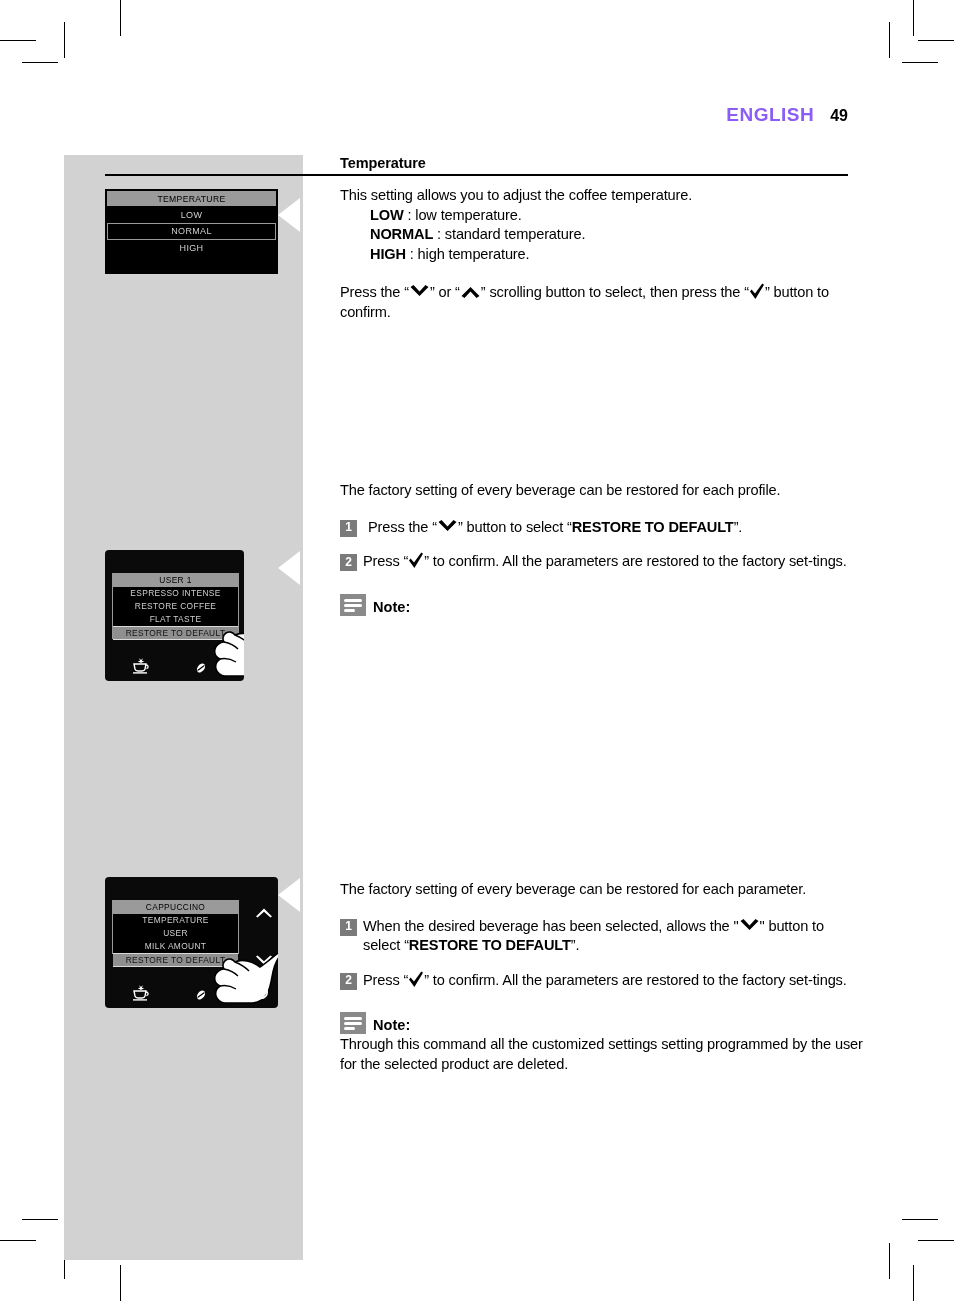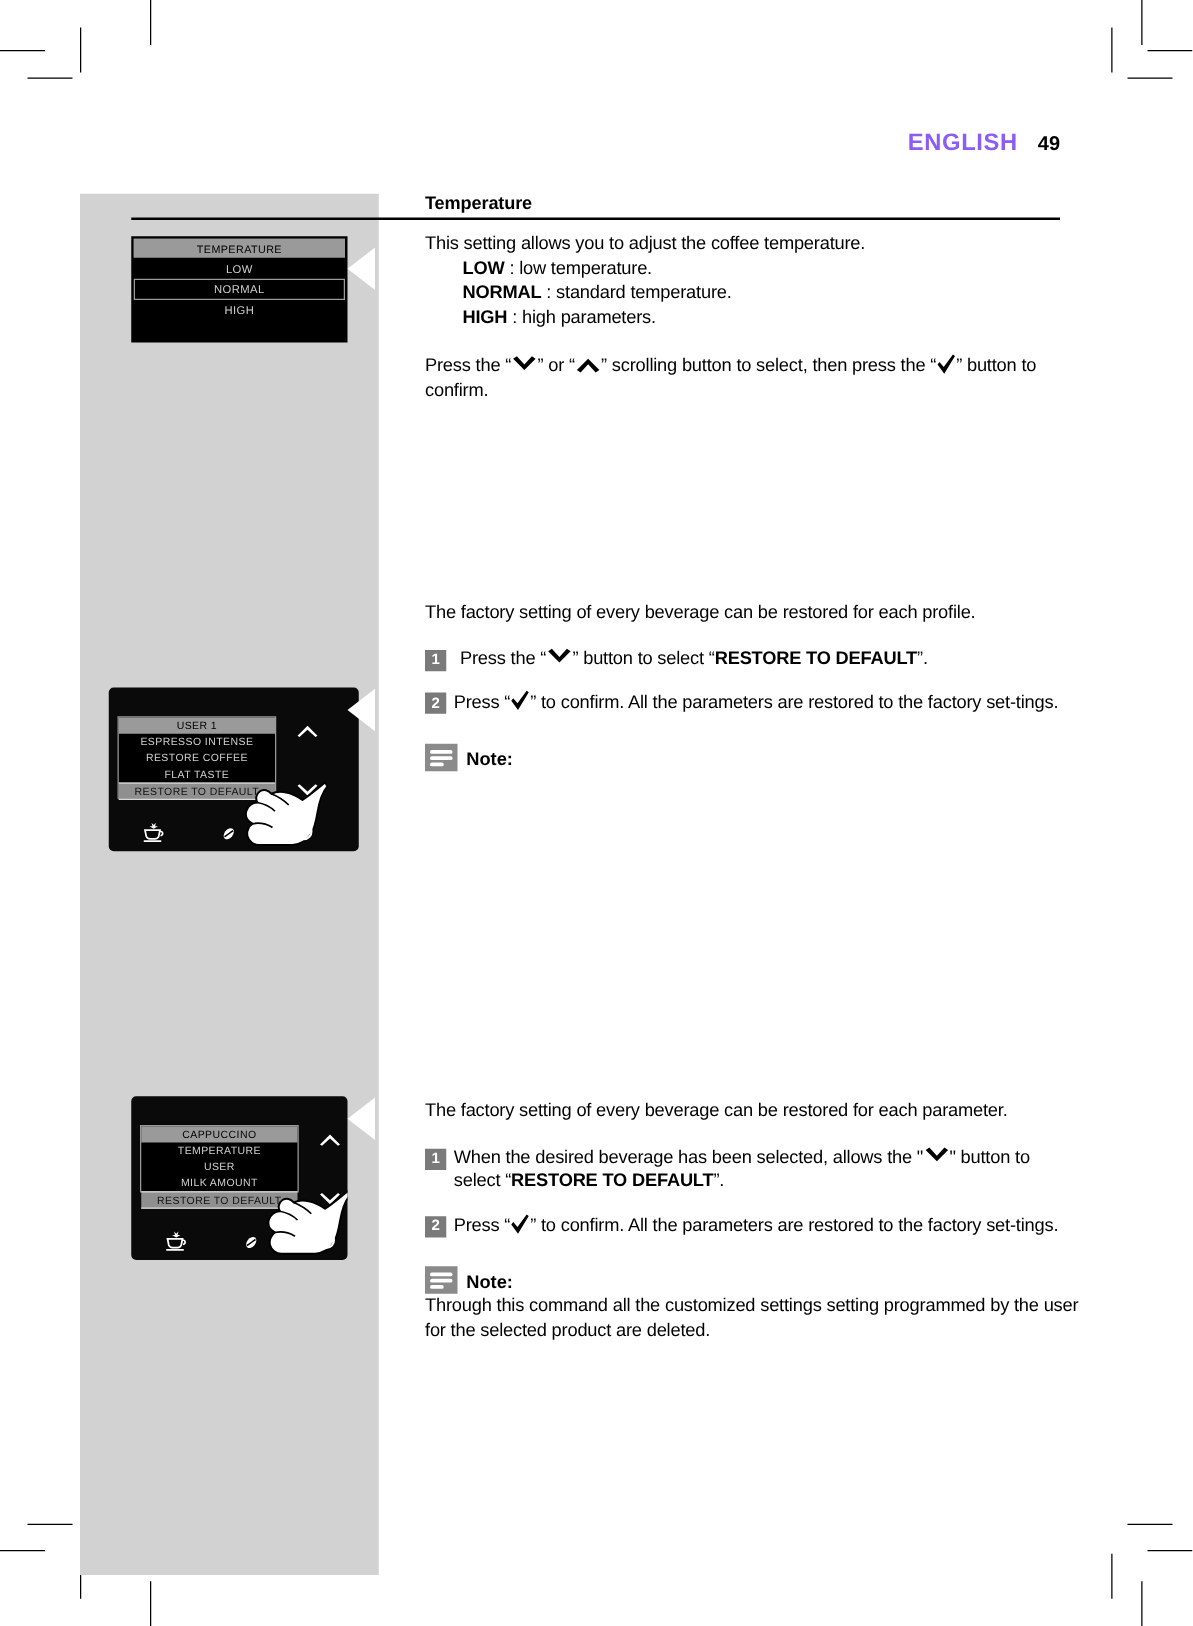--- a/index.html
+++ b/index.html
@@ -263,21 +263,21 @@
     <p class="body indent">
       <b>LOW</b>
       <span>: low temperature.</span>
     </p>
     <p class="body indent">
       <b>NORMAL</b>
       <span>: standard temperature.</span>
     </p>
     <p class="body indent">
       <b>HIGH</b>
-      <span>: high parameters.</span>
+      <span>: high temperature.</span>
     </p>
 
     <p class="body" style="margin-top:19px;">
       <span>Press the “</span><span class="g"><svg width="21" height="15" viewBox="0 0 21 15">
             <path d="M1.5 3 L10.5 12 L19.5 3 L16.5 1 L10.5 7.6 L4.5 1 Z" fill="#000"></path>
           </svg></span><span>” or “</span><span class="g"><svg width="21" height="15" viewBox="0 0 21 15">
             <path d="M1.5 12 L10.5 3 L19.5 12 L16.5 14 L10.5 7.4 L4.5 14 Z" fill="#000"></path>
           </svg></span><span>” scrolling button to select, then press the “</span><span class="g" style="vertical-align:-3px;"><svg width="16" height="17" viewBox="0 0 16 17">
             <path d="M1 8.5 L2.6 6.5 L6 10.5 L13.3 0.5 L15 1.8 L6.4 16 Z" fill="#000"></path>
           </svg></span><span>” button to confirm.</span>
@@ -319,21 +319,21 @@
         <div class="note-icon">
           <i class="l1"></i>
             <i class="l2"></i>
             <i class="l3"></i>
         </div>
         <div class="note-label">Note:</div>
       </div>
     </div>
   </div>
 
-  <div class="panel" style="left:87px; top:550px; width:200px; height:131px;">
+  <div class="panel" style="left:105px; top:550px; width:139px; height:131px;">
     <div class="menu" style="left:7px; top:23px; width:127px; height:66px;">
       <div class="menu-row head" style="height:13px; line-height:13px;">USER 1</div>
       <div class="menu-row">ESPRESSO INTENSE</div>
       <div class="menu-row">RESTORE COFFEE</div>
       <div class="menu-row">FLAT TASTE</div>
       <div class="menu-row sel" style="height:14px; line-height:12px;">RESTORE TO DEFAULT</div>
     </div>
 
     <div class="chev" style="left:150px; top:27px;">
       <svg width="18" height="11" viewBox="0 0 18 11">

